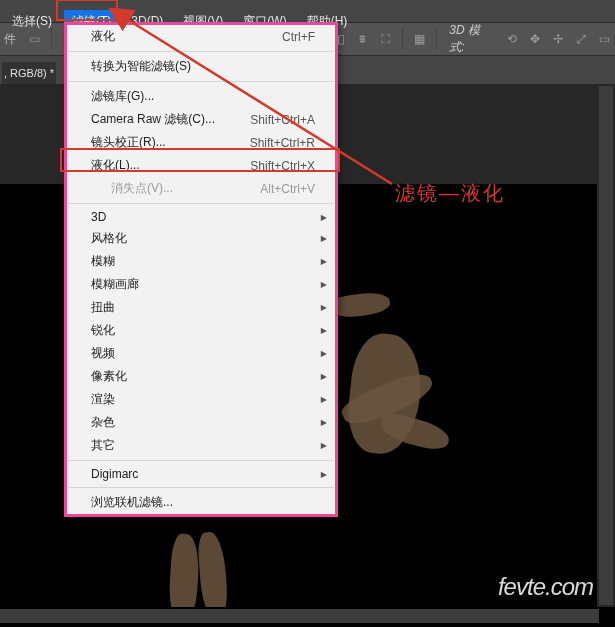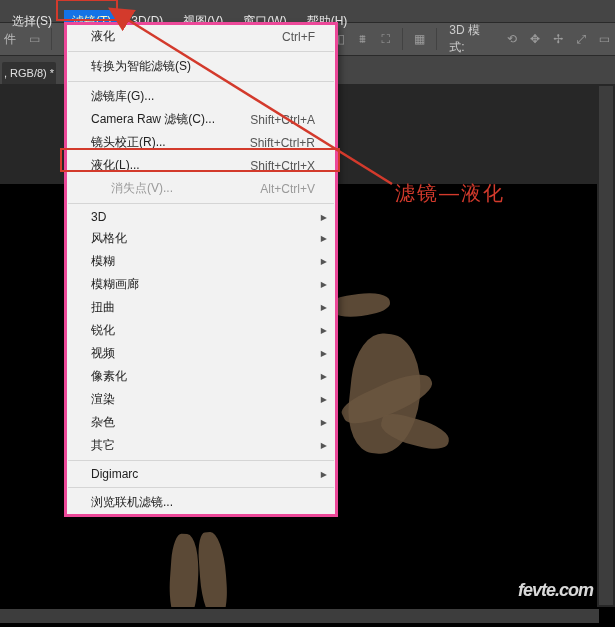--- a/index.html
+++ b/index.html
@@ -78,22 +78,22 @@
     position: absolute;
     top: 180px; left: 395px;
     color: #d33a2c;
     font-size: 20px;
     font-weight: 400;
     letter-spacing: 2px;
   }
   .watermark {
     position: absolute;
     right: 22px; bottom: 26px;
-    font-size: 18px;
-    font-weight: 700;
+    font-size: 24px;
+    font-weight: 400;
     font-style: italic;
     color: #ececec;
     text-shadow: 1px 1px 2px #000;
     letter-spacing: -1px;
     opacity: .92;
   }
   .scrollbar-v {
     position: absolute;
     right: 2px; top: 86px; bottom: 22px;
     width: 14px;
@@ -173,21 +173,21 @@
   <span style="margin-right:6px;">件</span>
   <span class="tool-slot">▭</span>
   <span class="sep"></span>
   <span style="width:280px"></span>
   <span class="tool-slot">◧</span>
   <span class="tool-slot">⩩</span>
   <span class="tool-slot">⛶</span>
   <span class="sep"></span>
   <span class="tool-slot">▦</span>
   <span class="sep"></span>
-  <span style="margin:0 6px;color:#ccc;">3D 模式:</span>
+  <span style="margin:0 6px;color:#ccc;font-style:italic;">3D 模式:</span>
   <span class="tool-slot">⟲</span>
   <span class="tool-slot">✥</span>
   <span class="tool-slot">✢</span>
   <span class="tool-slot">⤢</span>
   <span class="tool-slot">▭</span>
 </div>
 
 <div class="tab-strip">
   <div class="tab">, RGB/8) *</div>
 </div>

